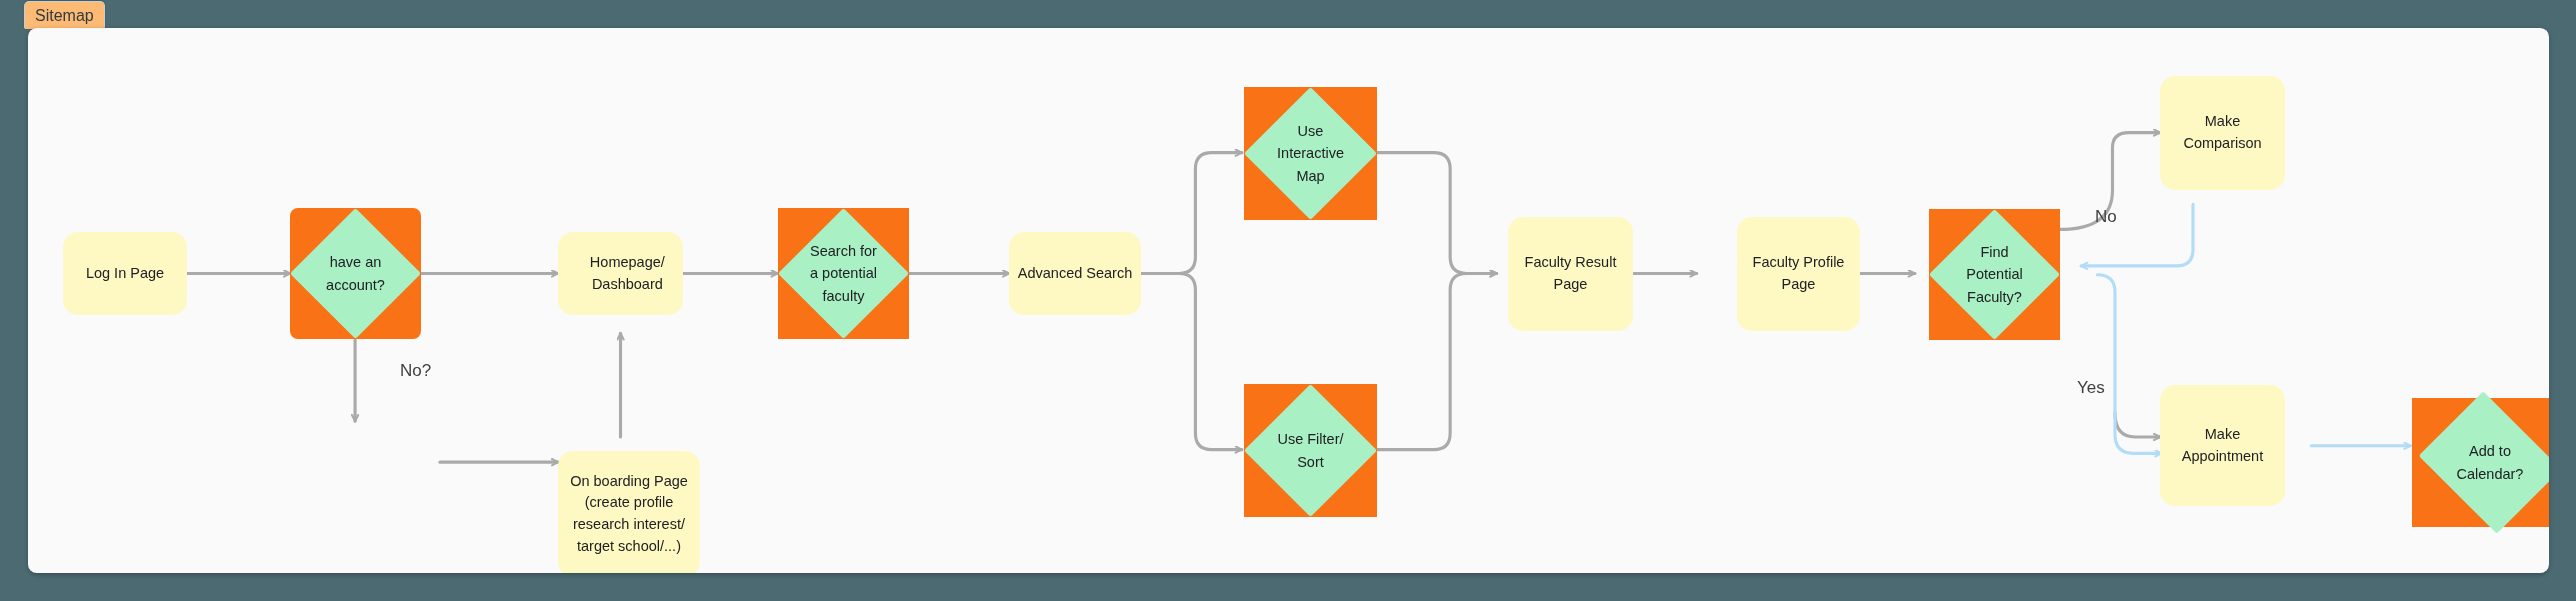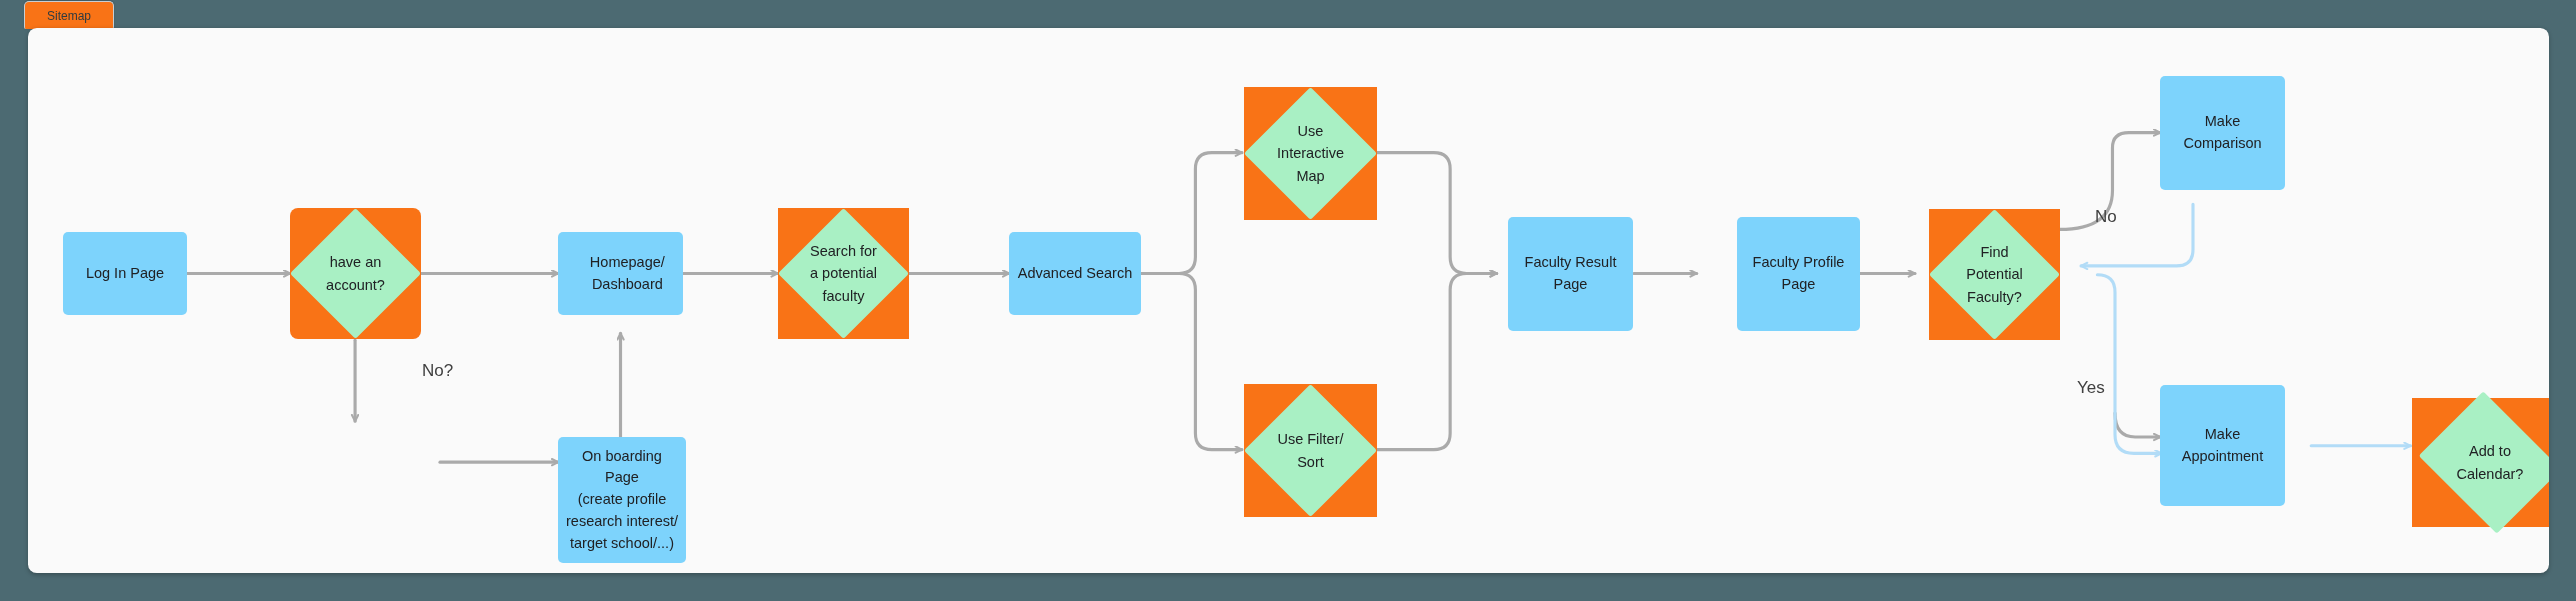--- a/index.html
+++ b/index.html
@@ -10,27 +10,27 @@
     font-family: "Liberation Sans", sans-serif;
     overflow: hidden;
   }
   #root { position: relative; width: 2576px; height: 601px; }
 
   
   .tab-bar { position: absolute; left: 24px; top: 0px; height: 31px; }
   .tab {
     position: absolute; left: 0; top: 1.3px;
     min-width: 58px; height: 28px;
-    background: #f97316;
+    background: #fdba74;
     border: 0.6px solid #c9ced1;
     border-bottom: none;
     border-radius: 5px 5px 1.9px 1.9px;
     display: flex; align-items: center; justify-content: center;
-    padding: 0 22px;
-    font-size: 12px; color: #2f3b40;
+    padding: 0 10px;
+    font-size: 16px; color: #2f3b40;
     box-shadow: 0 -0.6px 1.9px rgba(0,0,0,.18);
     white-space: nowrap;
   }
 
   
   .canvas {
     position: absolute;
     left: 28px; top: 28px;
     width: 2521px; height: 545px;
     background: #fafafa;
@@ -42,22 +42,22 @@
 
   
   .node {
     position: absolute;
     display: flex; align-items: center; justify-content: center;
     text-align: center;
     color: #202124;
     z-index: 3;
   }
   .node-proc {
-    background: #7dd3fc;
-    border-radius: 5px;
+    background: #fef9c3;
+    border-radius: 15px;
     font-size: 14.5px;
     line-height: 1.5;
     padding: 3.8px 6.3px;
   }
   .node-dec {
     background: #f97316;
     font-size: 14.5px;
     line-height: 1.52;
   }
   .node-dec .dshape {
@@ -146,21 +146,21 @@
     <div class="node node-proc" style="left:35px;  top:204px; width:124px; height:83px;">Log In Page</div>
 
     <div class="node node-dec" style="left:262px; top:180px; width:131px; height:131px;border-radius:8px;">
       <span class="dshape"></span>
       <span class="dlabel">have an<br>account?</span>
     </div>
 
     <div class="node node-proc" style="left:530px; top:204px; width:125px; height:83px;padding-left:20px;">Homepage/<br>Dashboard</div>
 
 
-    <div class="node node-proc" style="left:530px; top:409px; width:128px; height:126px;">On boarding Page<br>(create profile<br>research interest/<br>target school/...)</div>
+    <div class="node node-proc" style="left:530px; top:423px; width:142px; height:126px;">On boarding Page<br>(create profile<br>research interest/<br>target school/...)</div>
 
     <div class="node node-dec" style="left:750px; top:180px; width:131px; height:131px;">
       <span class="dshape"></span>
       <span class="dlabel">Search for<br>a potential<br>faculty</span>
     </div>
 
     <div class="node node-proc" style="left:981px; top:204px; width:132px; height:83px;">Advanced Search</div>
 
     <div class="node node-dec" style="left:1216px; top:59px; width:133px; height:133px;">
       <span class="dshape"></span>
@@ -183,21 +183,21 @@
 
     <div class="node node-proc" style="left:2132px; top:48px; width:125px; height:114px;">Make Comparison</div>
 
     <div class="node node-proc" style="left:2132px; top:357px; width:125px; height:121px;">Make Appointment</div>
 
     <div class="node node-dec" style="left:2384px; top:353px; width:156px; height:129px;margin-top:17px;">
       <span class="dshape"></span>
       <span class="dlabel">Add to<br>Calendar?</span>
     </div>
 
-    <div class="edge-label" style="left:372px; top:333px;margin-left:22px;">No?</div>
+    <div class="edge-label" style="left:372px; top:333px;">No?</div>
 
     <div class="edge-label" style="left:2067px; top:179px;">No</div>
 
     <div class="edge-label" style="left:2049px; top:350px;text-align:center;">Yes</div>
 
   </div>
 </div>
 
 
 </body></html>

